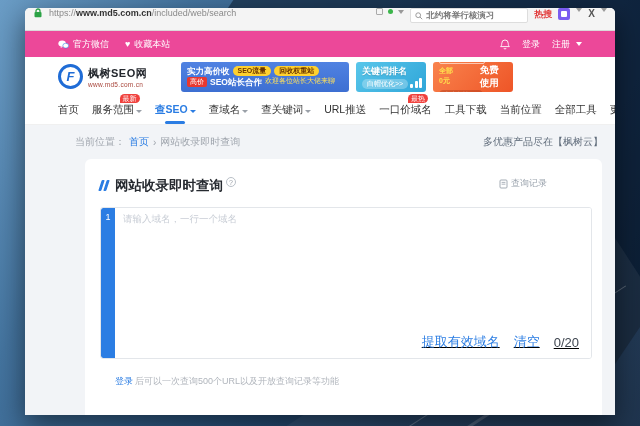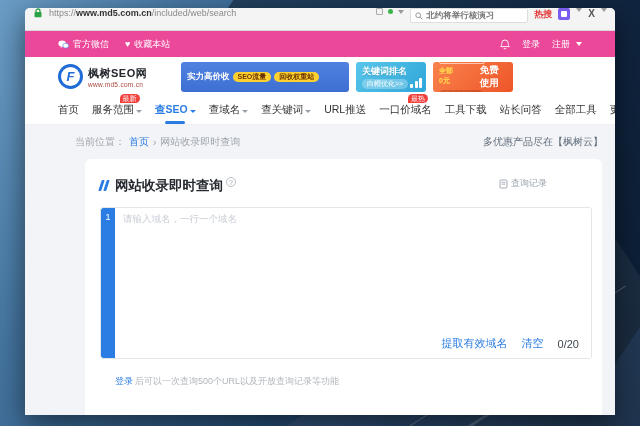--- a/index.html
+++ b/index.html
@@ -103,21 +103,21 @@
   .help { width:10px; height:10px; border:1px solid #b9bfc7; border-radius:50%; color:#9aa0a8; font-size:7px;
     display:inline-flex; align-items:center; justify-content:center; margin-left:3px; cursor:pointer; }
   .records { margin-left:auto; margin-right:45px; display:flex; align-items:center; gap:3px; color:#9aa3ad; font-size:9px; cursor:pointer; }
 
   .qbox { margin-top:12px; height:152px; border:1px solid #e3e6ea; border-radius:3px; background:#fff;
     position:relative; display:flex; overflow:hidden; }
   .gutter { width:14px; flex:none; background:#2b7de3; color:#fff; font-size:9px; text-align:center; padding-top:4px; border-radius:2px 0 0 2px; }
   .qbox textarea { flex:1; border:none; outline:none; resize:none; padding:5px 8px; font-size:9.5px; color:#555;
     font-family:"Liberation Sans","DejaVu Sans",sans-serif; }
   .qbox textarea::placeholder { color:#c9ced6; }
-  .box-foot { position:absolute; right:12px; bottom:7px; display:flex; align-items:center; gap:14px; font-size:11px; }
+  .box-foot { position:absolute; right:12px; bottom:7px; display:flex; align-items:center; gap:14px; font-size:13px;text-decoration:underline; }
   .blue-link { color:#2b7de3; cursor:pointer; }
   .counter { color:#3f4650; }
 
   .action-row { margin-top:16px; display:flex; align-items:center; gap:16px; padding-left:15px; }
   .start-btn { background:#2b7de3; color:#fff; border:none; border-radius:3px; font-size:11px; padding:7px 19px;
     cursor:pointer; font-family:inherit; }
   .tip { font-size:9px; color:#b0b5bc; }
   .tip .blue-link { margin-right:2px; }
 
   svg { display:block; }
@@ -192,20 +192,25 @@
           <div class="logo-domain">www.md5.com.cn</div>
         </div>
       </div>
 
       <div class="banner b1">
         <div class="row">
           <span class="t">实力高价收</span>
           <span class="pill-y">SEO流量</span>
           <span class="pill-y">回收权重站</span>
         </div>
+        <div class="row">
+          <span class="badge-r">高价</span>
+          <span class="t">SEO站长合作</span>
+          <span class="tail">欢迎各位站长大佬来聊</span>
+        </div>
       </div>
 
 
       <div class="banner b3">
         <span class="t">关键词排名</span>
         <span class="pill-glass">白帽优化&gt;&gt;</span>
         <span class="bars">
             <i style="height:4px"></i>
             <i style="height:7px"></i>
             <i style="height:10px"></i>
@@ -247,21 +252,21 @@
           <span>URL推送</span>
         </span>
       <span class="nav-item">
           <span class="nav-badge">最热</span>
           <span>一口价域名</span>
         </span>
       <span class="nav-item">
           <span>工具下载</span>
         </span>
       <span class="nav-item">
-          <span>站长问答</span>
+          <span>当前位置</span>
         </span>
       <span class="nav-item">
           <span>全部工具</span>
         </span>
       <span class="nav-item">
           <span>更多</span>
         </span>
 
     </div>
 

